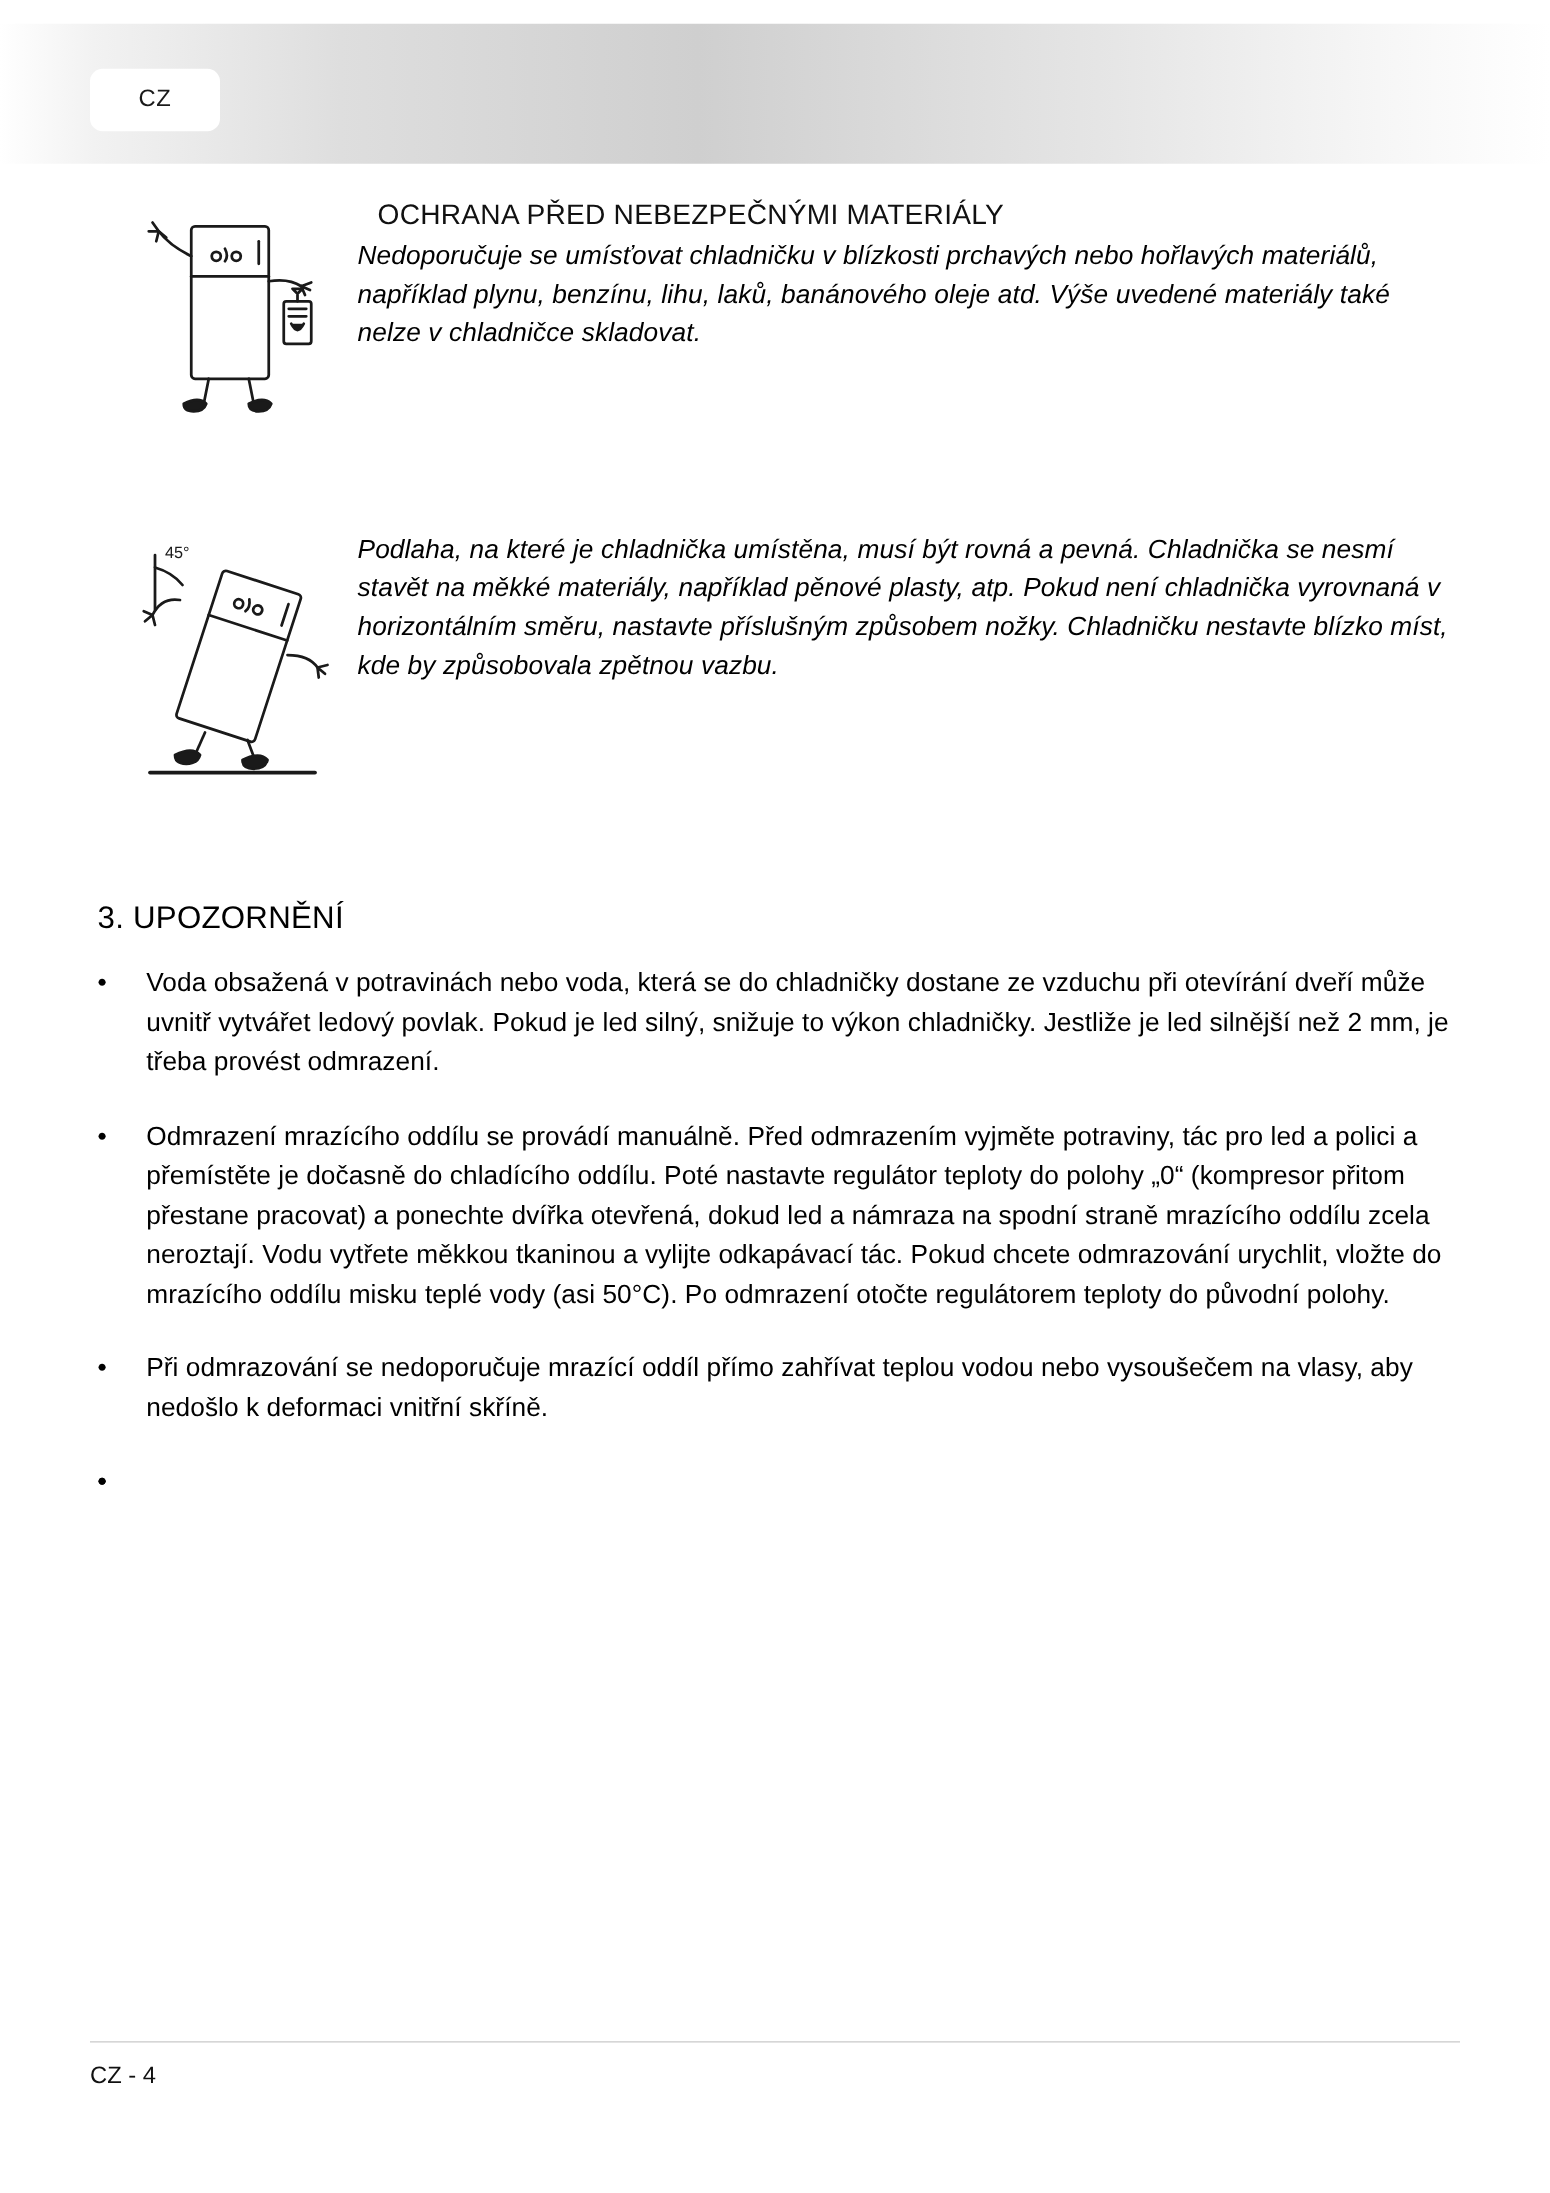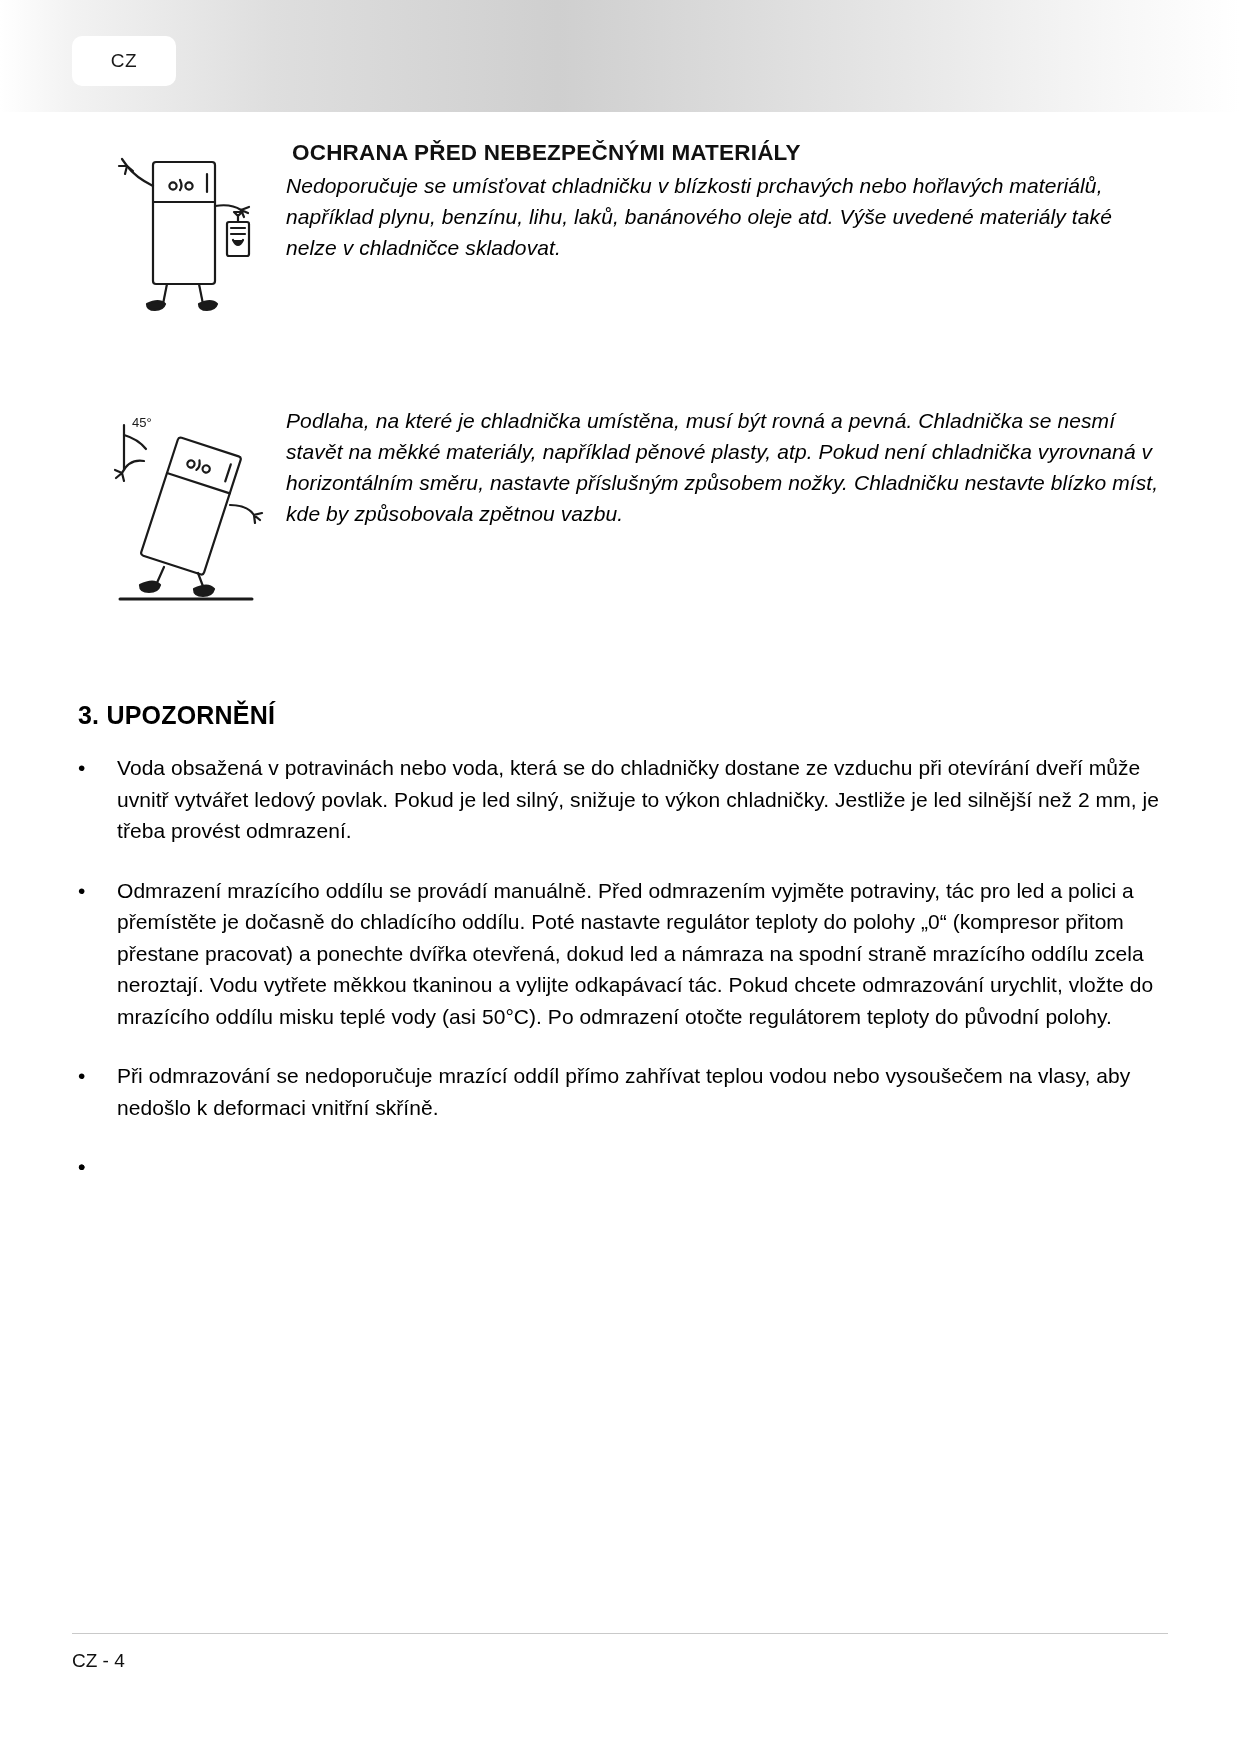--- a/index.html
+++ b/index.html
@@ -15,20 +15,21 @@
     position: relative;
     overflow: hidden;
   }
 
   
   .header {
     position: relative;
     height: 112px;
     width: 100%;
     background: linear-gradient(to right, #ffffff 0%, #f2f2f2 6%, #dedede 22%, #cfcfcf 45%, #e6e6e6 72%, #f7f7f7 90%, #ffffff 100%);
+    margin-top: 19px;
   }
   .header-inner {
     position: absolute;
     left: 0; right: 0; top: 0; bottom: 0;
   }
   .lang-badge {
     position: absolute;
     left: 72px;
     top: 36px;
     width: 104px;
@@ -70,39 +71,39 @@
     display: flex;
     justify-content: flex-end;
     padding-top: 4px;
   }
   .section .body {
     flex: 1 1 auto;
     padding-left: 4px;
   }
   .sec-title {
     font-size: 22.5px;
-    font-weight: bold;
+    font-weight: normal;
     letter-spacing: 0.2px;
-    margin: 0 0 4px 6px;
+    margin: 0 0 4px 16px;
     color: #111;
   }
   .sec-text {
     font-size: 21px;
     line-height: 31px;
     margin: 0;
     color: #000;
     letter-spacing: 0.1px;
     font-style: italic;
   }
 
   .section.second { margin-top: 86px; }
 
   h2.chapter {
     font-size: 25px;
-    font-weight: bold;
+    font-weight: normal;
     margin: 92px 0 22px 6px;
     letter-spacing: 0.2px;
   }
 
   ul.notes {
     list-style: none;
     margin: 0;
     padding: 0;
   }
   ul.notes li {

